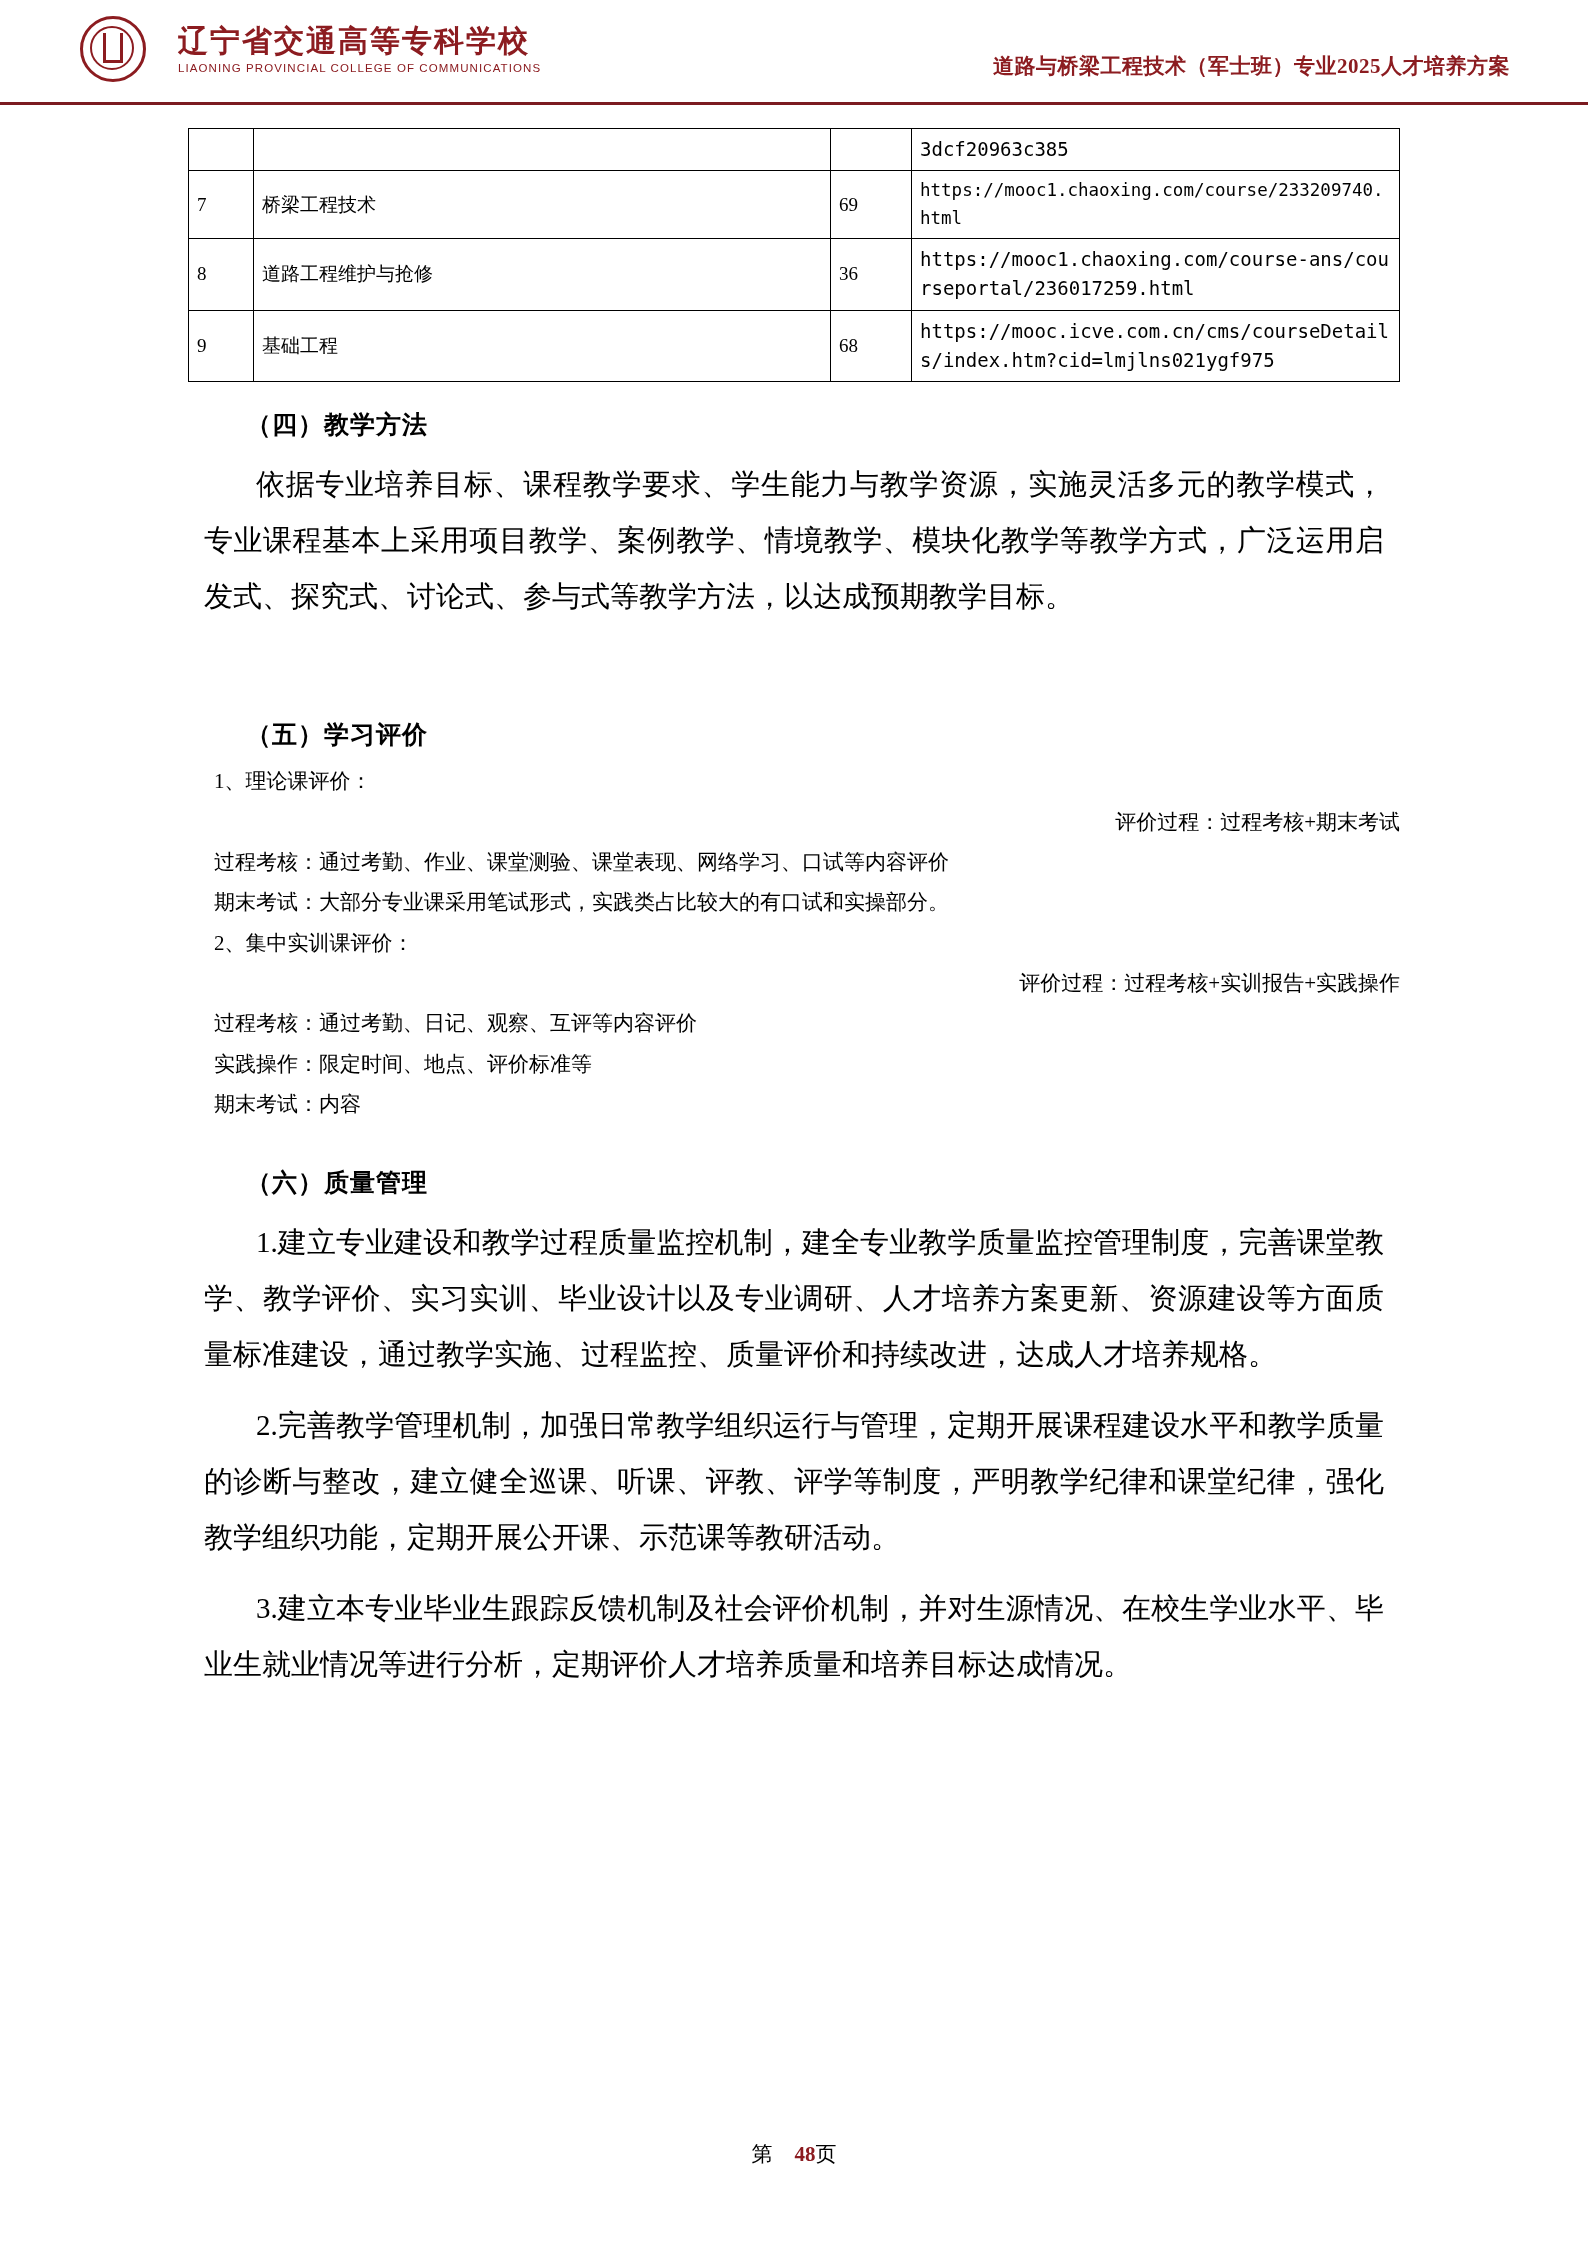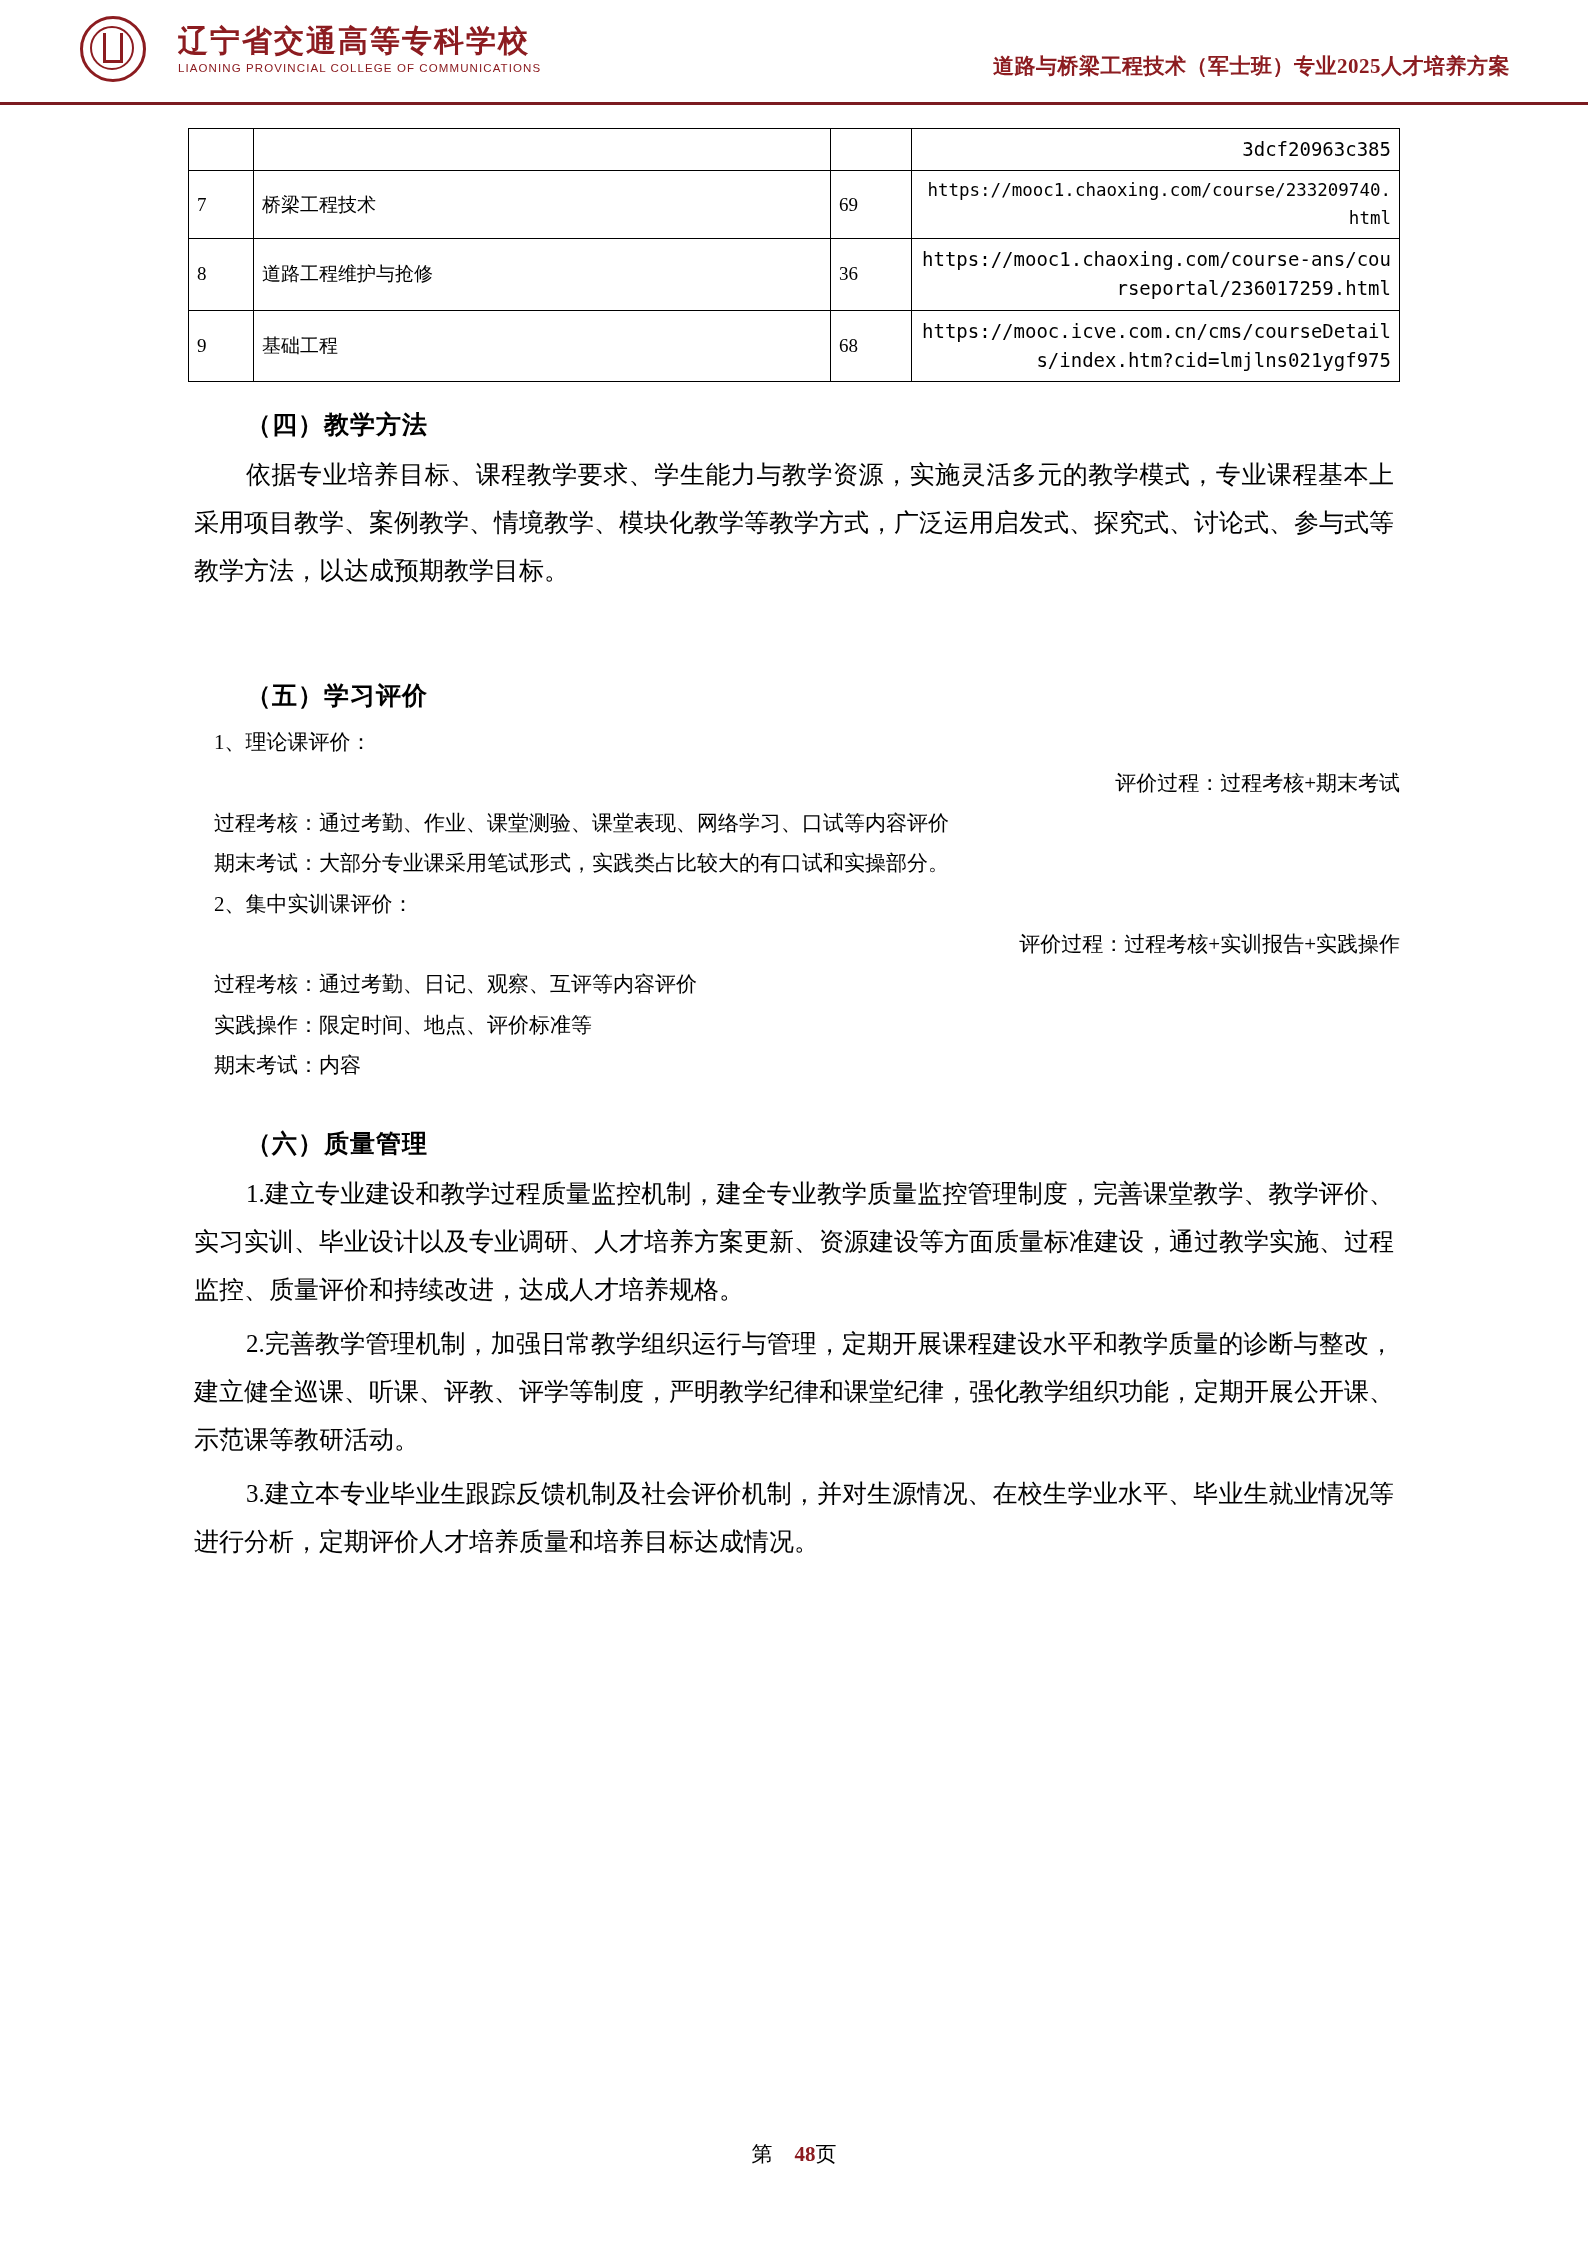--- a/index.html
+++ b/index.html
@@ -127,36 +127,35 @@
   }
   td.col-no { width: 48px; text-align: left; vertical-align: top; padding-top: 8px;}
   td.col-name { width: 560px; font-family: "Liberation Serif","DejaVu Serif",serif; font-size: 21px; padding-left: 22px;}
   td.col-hours { width: 64px; text-align: left; }
   td.col-url {
     font-family: "DejaVu Sans Mono", "Liberation Mono", monospace;
     font-size: 18px;
     line-height: 1.6;
     word-break: break-all;
     padding-left: 10px;
-    text-align: right;
   }
   td.col-url.small { font-size: 17.5px; }
   .row-first td { border-top: 1px solid #000; }
 
   
   .sec-head {
     font-size: 25px;
     font-weight: bold;
     letter-spacing: 1px;
     margin: 26px 0 10px 58px;
   }
   p.body {
-    font-size: 25px;
+    font-size: 29px;
     line-height: 1.92;
-    margin: 6px;
+    margin: 16px;
     text-align: justify;
     text-justify: inter-ideograph;
   }
   p.indent2 { text-indent: 52px; }
   .line {
     font-size: 21px;
     line-height: 1.92;
     margin: 0;
   }
   .line.ind1 { padding-left: 26px; }

